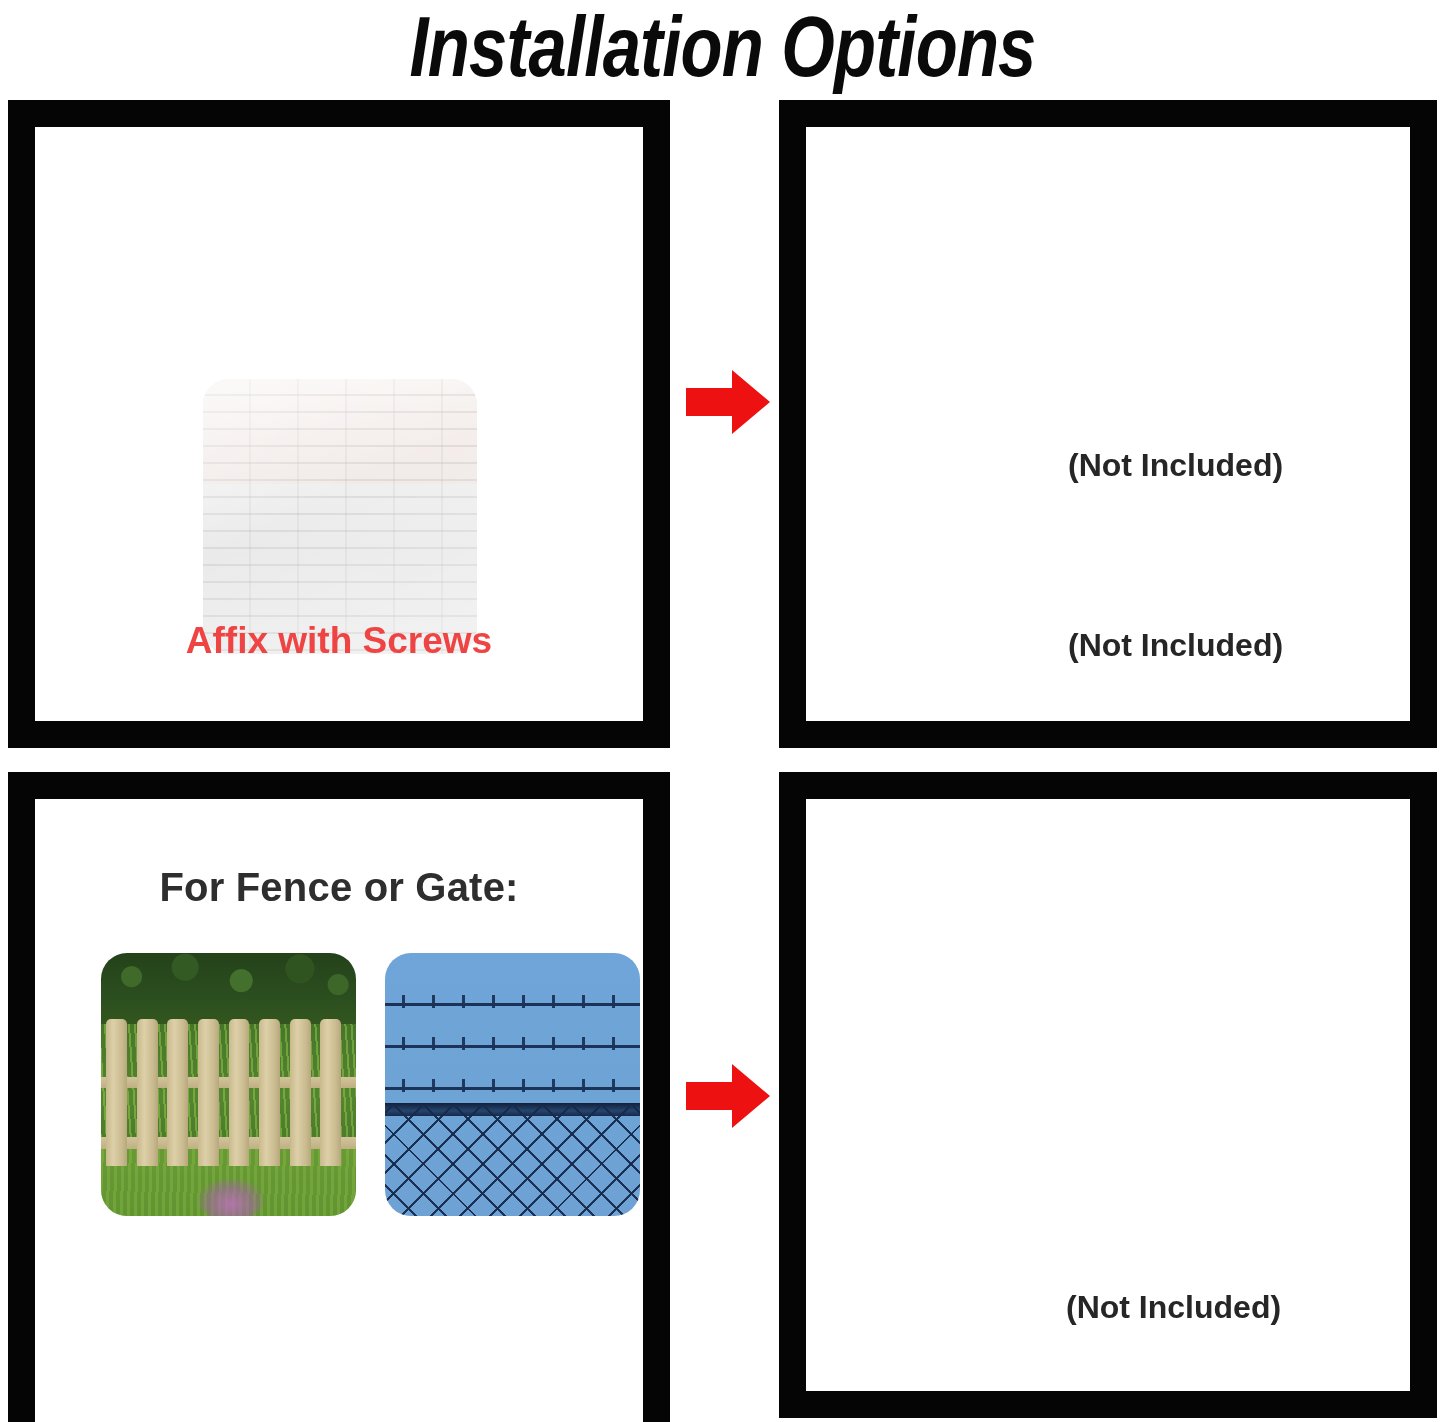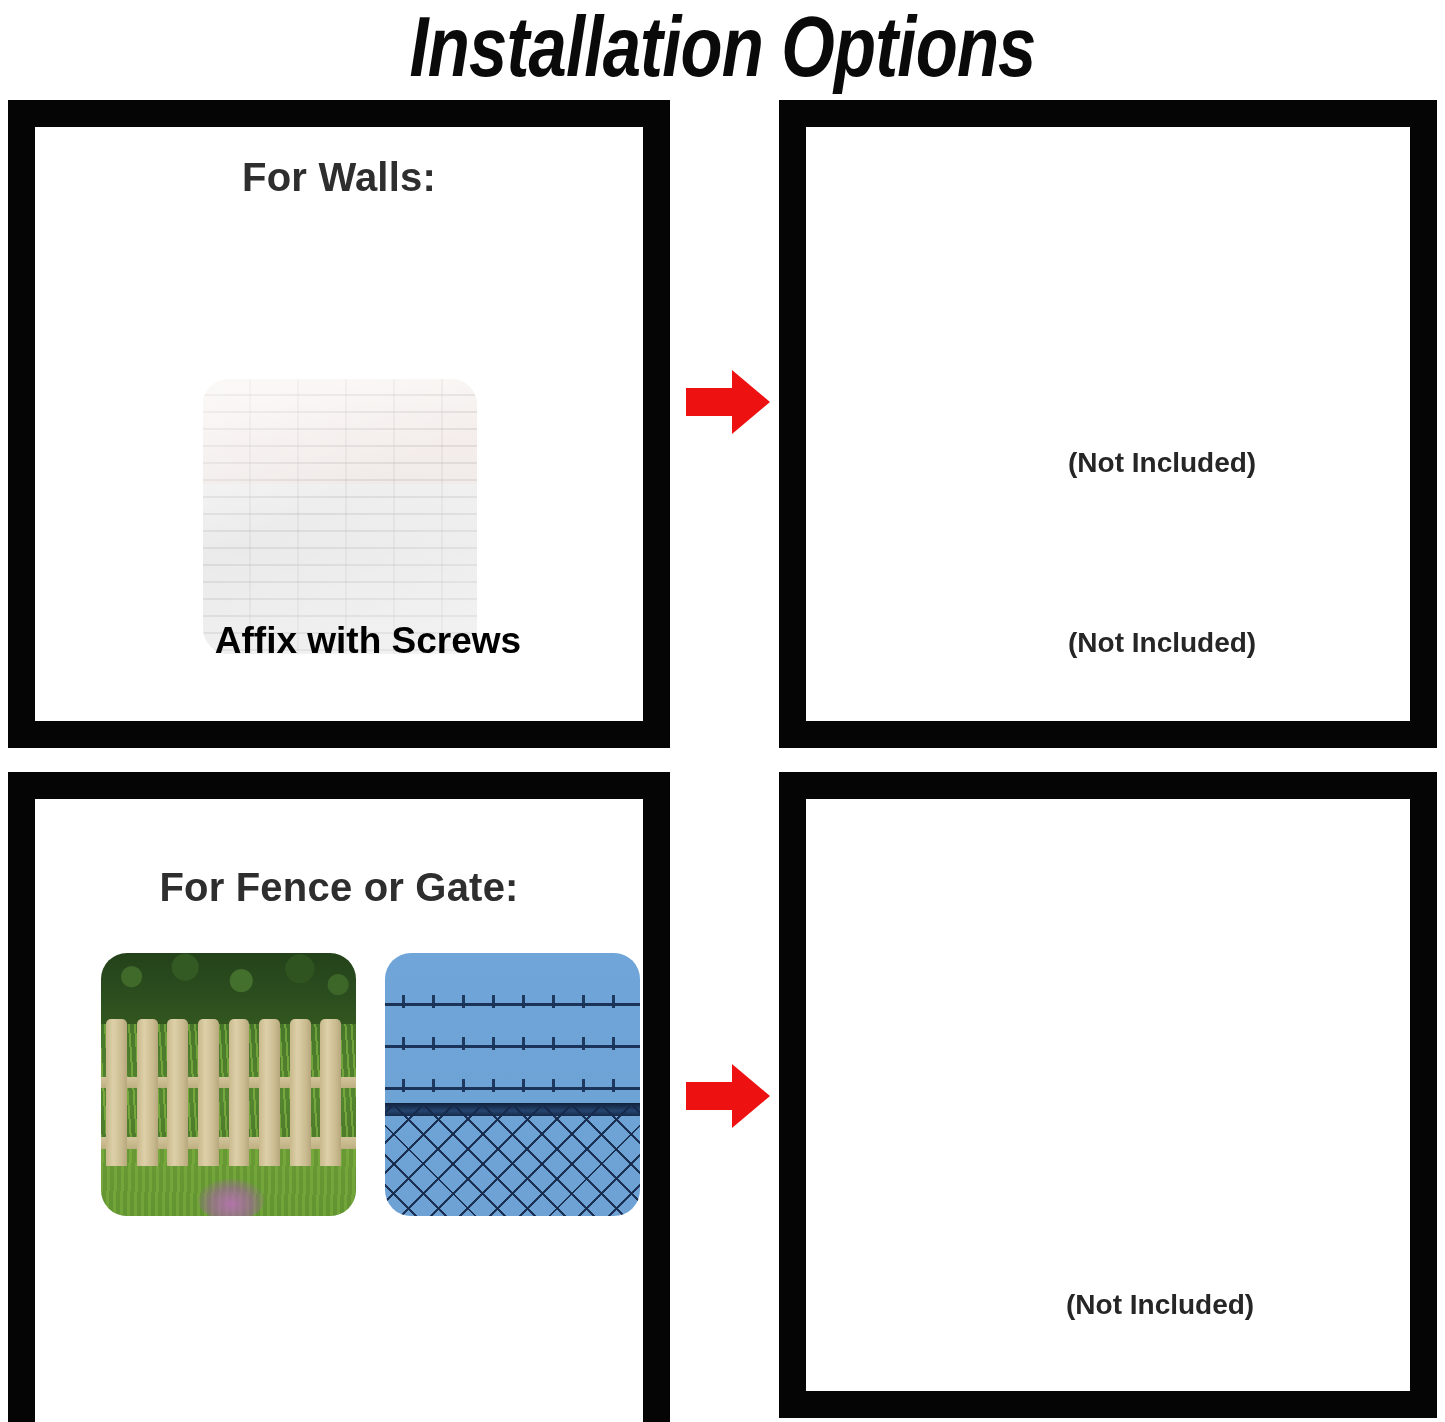--- a/index.html
+++ b/index.html
@@ -66,27 +66,26 @@
     color: #2e2e2e;
     letter-spacing: 0.2px;
   }
   .panel-caption {
     position: absolute;
     left: 0;
     width: 100%;
     text-align: center;
     font-size: 37px;
     font-weight: 700;
-    color: #000000;
+    color: #ef4444;
     line-height: 48px;
-    margin-left: 29px;
   }
   .not-included {
     position: absolute;
-    font-size: 28px;
+    font-size: 32px;
     font-weight: 700;
     color: #262626;
     white-space: nowrap;
   }
 
   
   .arrow-red {
     position: absolute;
     width: 88px;
     height: 72px;
@@ -236,21 +235,20 @@
   }
 </style>
 </head>
 <body>
 
 <div id="infographic-title">Installation Options</div>
 
 <div class="panel" id="panel-walls">
   <div class="panel-inner">
 
-    <div class="panel-heading" style="top:28px;">For Walls:</div>
 
     <div id="wall-image">
       <div class="wall-upper"></div>
       <div class="wall-lower"></div>
       <div class="brick-lines"></div>
       <div class="wall-sheen"></div>
     </div>
 
     <div class="panel-caption" style="top:490px;">Affix with Screws</div>
 

